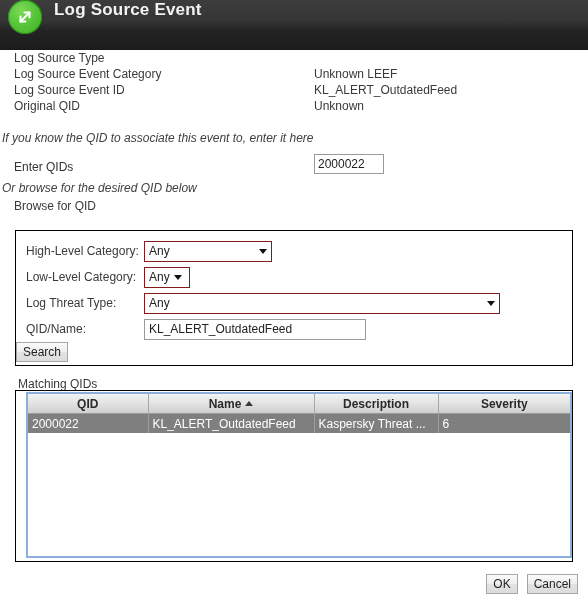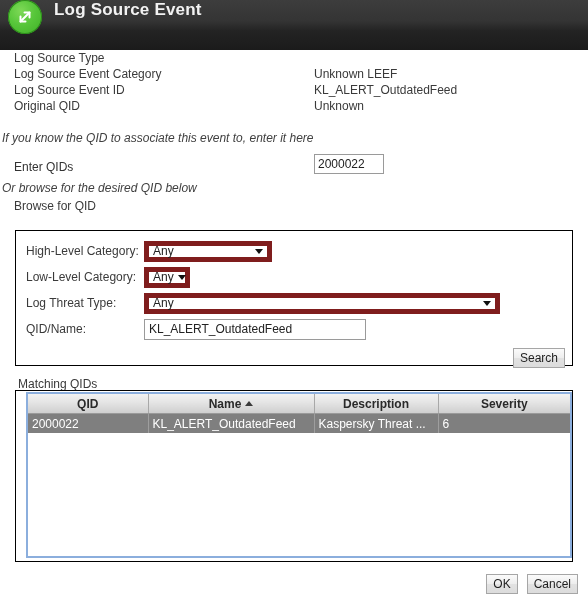--- a/index.html
+++ b/index.html
@@ -118,21 +118,21 @@
   .form-row.r1 { margin-top: 7px; }
   .form-label {
     width: 118px;
     flex: 0 0 118px;
     font-size: 12px;
     color: #3a3a3a;
   }
   .sel {
     box-sizing: border-box;
     height: 21px;
-    border: 5px solid #7f1d1d;
+    border: 1px solid #7f1d1d;
     background: #ffffff;
     font-family: "Liberation Sans", sans-serif;
     font-size: 12px;
     color: #222222;
     display: flex;
     align-items: center;
     padding: 0 4px;
     position: relative;
   }
   .sel .caret {
@@ -155,23 +155,21 @@
     font-family: "Liberation Sans", sans-serif;
     font-size: 12px;
     color: #222222;
     padding: 0 4px;
     line-height: 19px;
   }
   .text-input.qidname { width: 222px; }
 
   .search-btn-row {
     display: flex;
-    justify-content: flex-end;
     padding-right: 7px;
-    margin-top: 6px;
   }
   .btn {
     box-sizing: border-box;
     border: 1px solid #a6a6a6;
     background: linear-gradient(to bottom, #fbfbfb 0%, #ededed 50%, #e2e2e2 51%, #dcdcdc 100%);
     font-family: "Liberation Sans", sans-serif;
     font-size: 12px;
     color: #1f1f1f;
     padding: 2px 6px;
     line-height: 14px;

